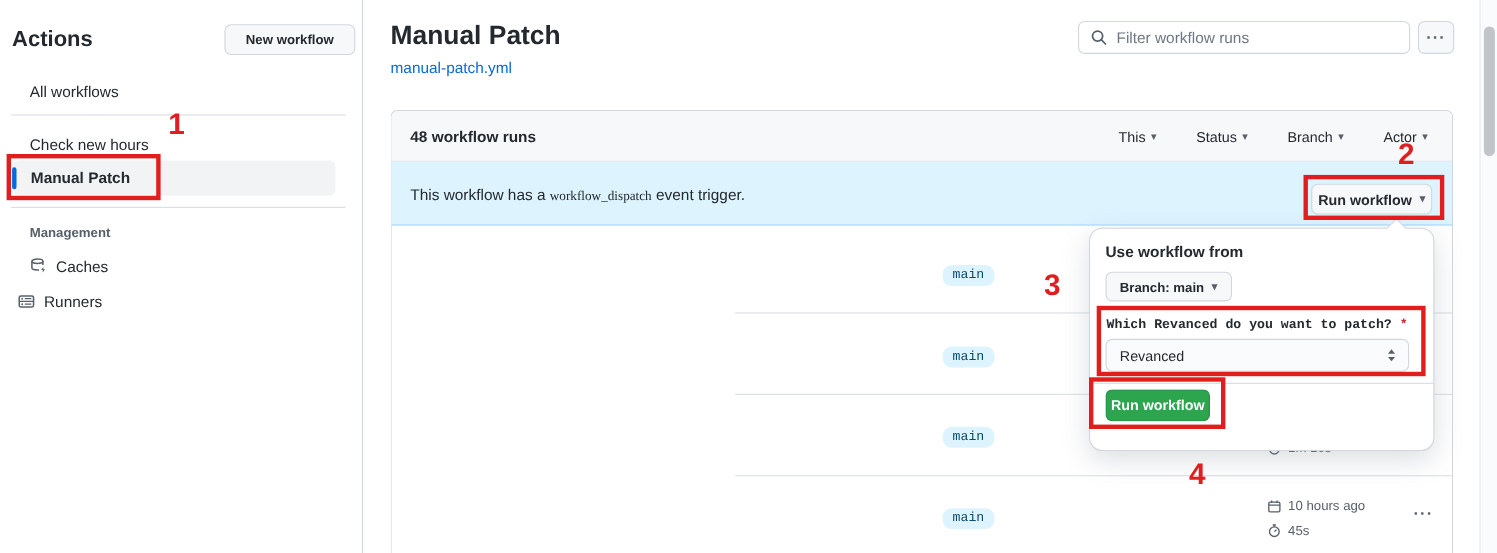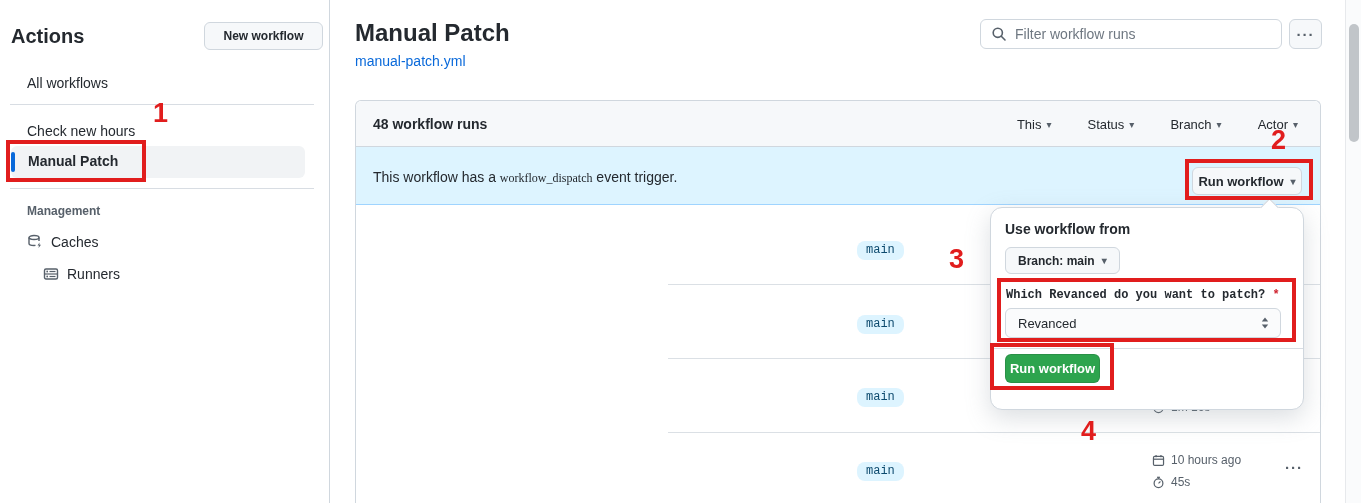--- a/index.html
+++ b/index.html
@@ -20,21 +20,21 @@
   .side-item { font-size:14px; color:#24292f; cursor:pointer; }
   .all-workflows { left:27px; top:75px; }
   .side-divider { height:1px; background:#d8dde3; left:10px; width:304px; }
   .div1 { top:104px; } .div2 { top:188px; }
   .check-new-patch { left:27px; top:123px; }
   .selected-item { left:11px; top:146px; width:294px; height:32px; background:#f1f3f5; border-radius:6px; }
   .selected-bar { left:11px; top:152px; width:4px; height:20px; background:#0969da; border-radius:2px; }
   .selected-label { left:28px; top:153px; font-size:14px; font-weight:700; }
   .management-label { left:27px; top:204px; font-size:12px; font-weight:700; color:#57606a; }
   .mgmt-row { display:flex; align-items:center; gap:8px; font-size:14px; color:#24292f; cursor:pointer; }
-  .caches-row { left:27px; top:234px; } .runners-row { left:43px; top:266px;text-align:center; }
+  .caches-row { left:27px; top:234px; } .runners-row { left:16px; top:266px;text-align:center; }
   .mgmt-row svg { flex:0 0 auto; }
 
   
   .page-title { left:355px; top:19px; font-size:24px; font-weight:600; }
   .yml-link { left:355px; top:53px; font-size:14px; color:#0969da; text-decoration:none; cursor:pointer; }
   .search-box { left:980px; top:19px; width:302px; height:30px; border:1px solid #d0d7de; border-radius:6px;
     background:#fff; display:flex; align-items:center; padding:0 10px; gap:8px; }
   .search-box input { border:none; outline:none; flex:1; font-size:14px; color:#24292f; background:transparent;
     font-family:"Liberation Sans","DejaVu Sans",sans-serif; }
   .search-box input::placeholder { color:#6e7781; }

